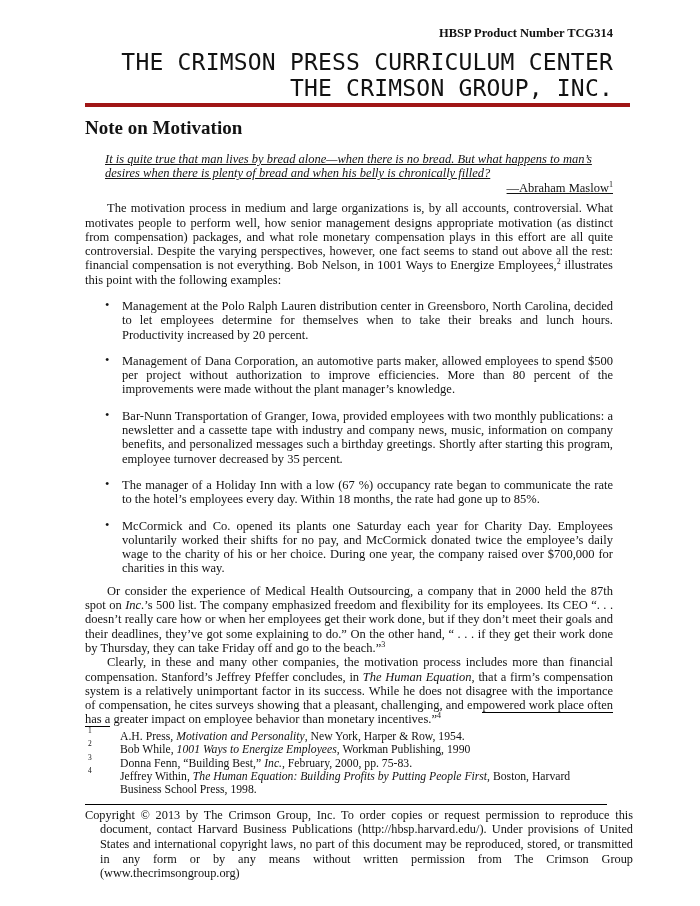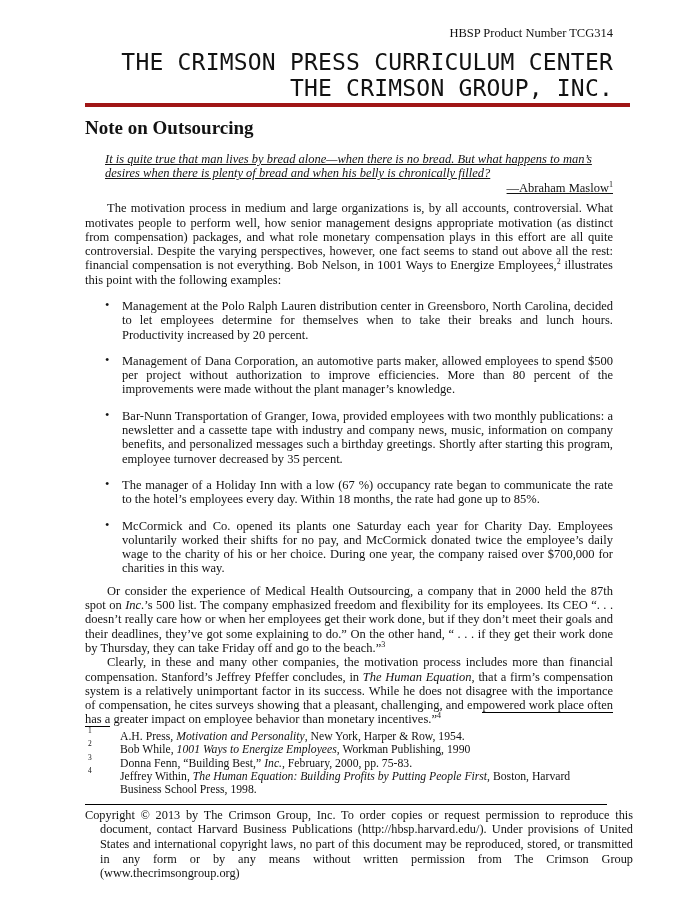--- a/index.html
+++ b/index.html
@@ -8,21 +8,21 @@
     width:700px; height:906px;
     box-sizing:border-box;
     padding:26px 87px 0 85px;
     background:#ffffff;
     color:#121212;
     font-family:"Liberation Serif", serif;
     overflow:hidden;
   }
   .product-number {
     text-align:right;
-    font-size:12.5px; line-height:15px;
+    font-size:12.5px; line-height:15px;font-weight:bold;
   }
   .org-names { margin-top:8px; }
   .org-name {
     text-align:right;
     font-family:"DejaVu Sans Mono", monospace;
     font-size:23px; line-height:26px;
     white-space:nowrap;
     letter-spacing:0.2px;
   }
   .red-rule {
@@ -103,21 +103,21 @@
 
   <div class="product-number">HBSP Product Number TCG314</div>
 
   <div class="org-names">
     <div class="org-name">THE CRIMSON PRESS CURRICULUM CENTER</div>
     <div class="org-name">THE CRIMSON GROUP, INC.</div>
   </div>
 
   <div class="red-rule" style="background: rgb(160, 22, 22);"></div>
 
-  <h1 class="doc-title">Note on Outsourcing</h1>
+  <h1 class="doc-title">Note on Motivation</h1>
 
   <div class="epigraph">
     <div>It is quite true that man lives by bread alone—when there is no bread. But what happens to man’s desires when there is plenty of bread and when his belly is chronically filled?</div>
     <div class="epigraph-attr"><span>—Abraham Maslow</span><sup>1</sup></div>
   </div>
 
   <p class="para first"><span>The motivation process in medium and large organizations is, by all accounts, controversial. What motivates people to perform well, how senior management designs appropriate motivation (as distinct from compensation) packages, and what role monetary compensation plays in this effort are all quite controversial. Despite the varying perspectives, however, one fact seems to stand out above all the rest: financial compensation is not everything. Bob Nelson, in 1001 Ways to Energize Employees,</span><sup>2</sup><span> illustrates this point with the following examples:</span></p>
 
   <ul class="examples">
     <li>

